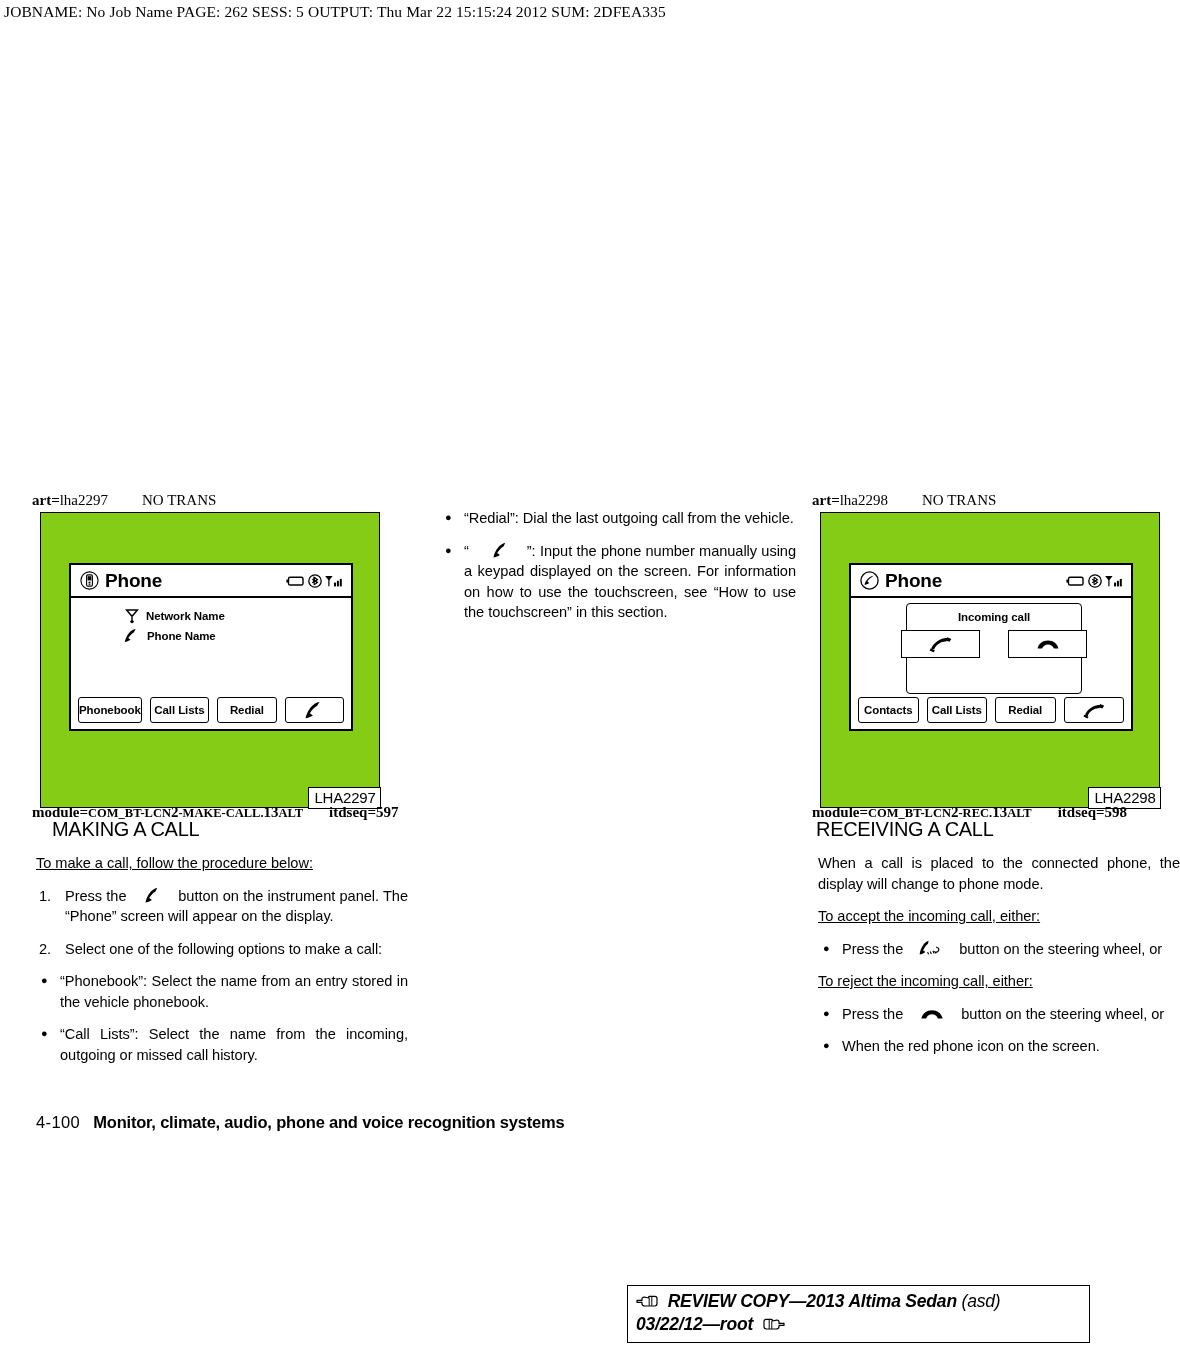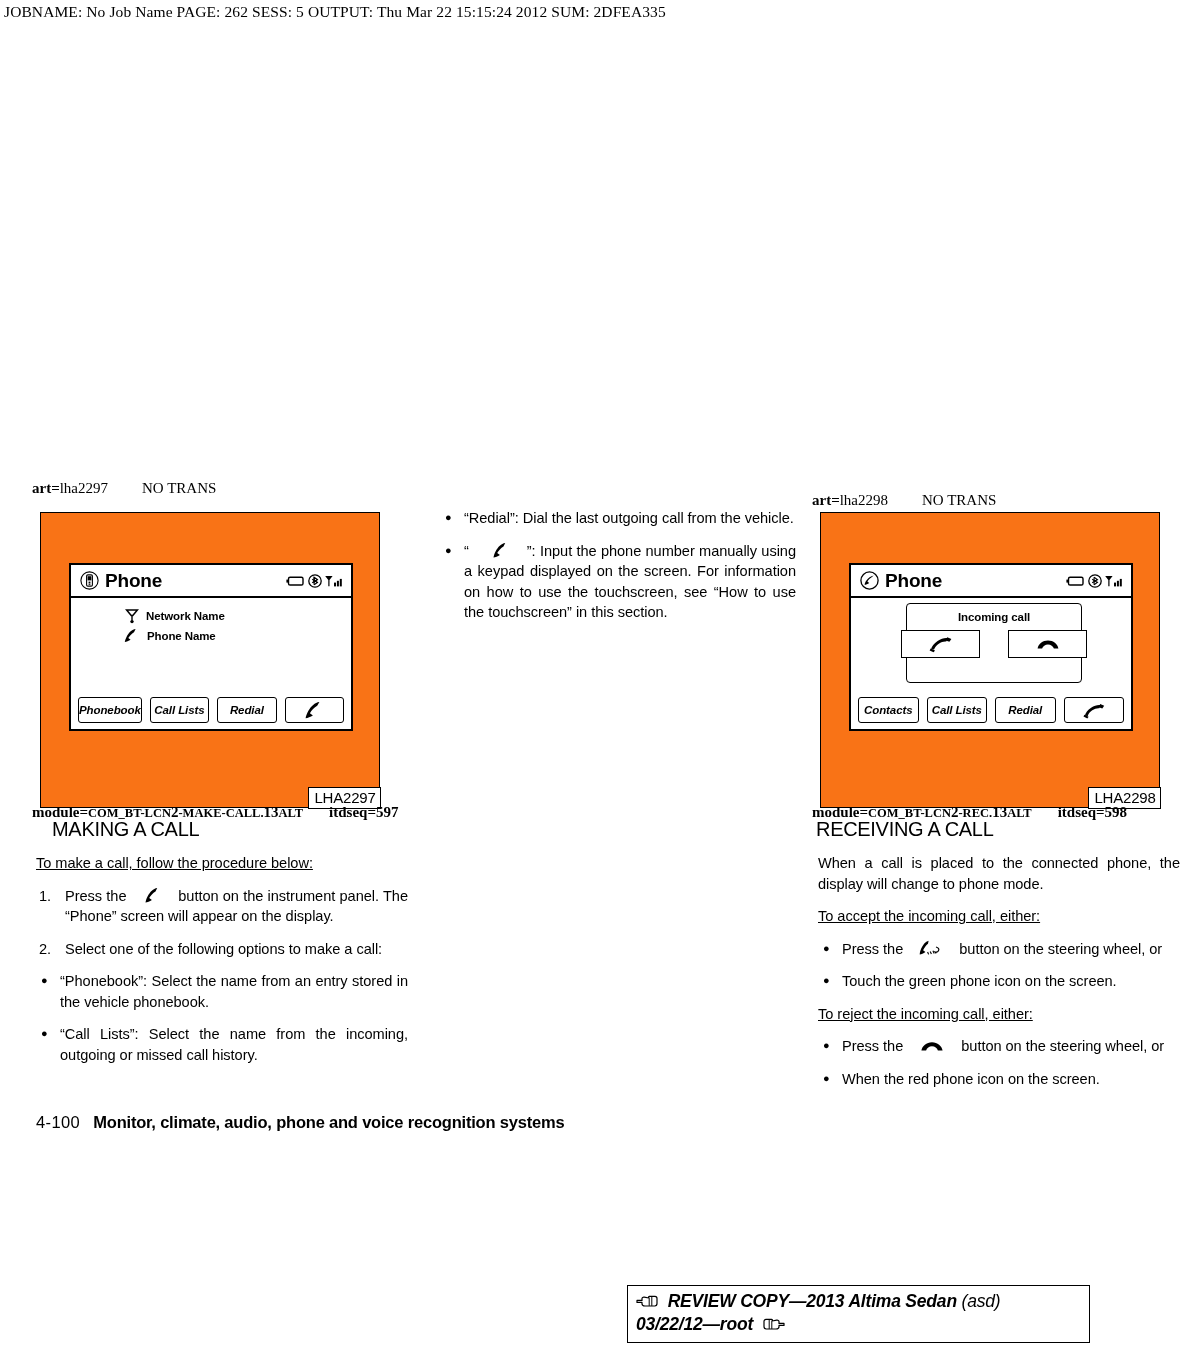--- a/index.html
+++ b/index.html
@@ -45,21 +45,21 @@
     font-weight: bold;
     white-space: nowrap;
   }
   .module-label .sc { font-size: 12.5px; font-variant: small-caps; font-weight: bold;}
   .module-label .gap { display: inline-block; width: 26px; }
 
   
   .fig-frame {
     position: absolute;
     border: 1.6px solid #000;
-    background: #f97316;
+    background: #84cc16;
   }
   .fig-caption {
     position: absolute;
     right: -1.6px;
     bottom: -1.6px;
     border: 1.6px solid #000;
     background: #fff;
     font-family: "Liberation Sans", sans-serif;
     font-size: 15px;
     line-height: 17px;
@@ -101,21 +101,20 @@
     font-weight: bold;
     letter-spacing: -0.1px;
   }
   .info-row .lbl { margin-left: 7px; }
 
   .softkeys {
     position: absolute;
     left: 7px; right: 7px; bottom: 6px;
     display: flex;
     gap: 8px;
-    font-style: italic;
   }
   .softkey {
     flex: 1;
     height: 26px;
     border: 1.7px solid #000;
     border-radius: 3px;
     display: flex;
     align-items: center;
     justify-content: center;
     font-size: 11.5px;
@@ -223,21 +222,21 @@
 
   svg { display: block; }
 </style>
 </head>
 <body>
 
 <div class="job-header">
   <span>JOBNAME: No Job Name   PAGE: 262   SESS: 5   OUTPUT: Thu Mar 22 15:15:24 2012   SUM: 2DFEA335</span>
 </div>
 
-<div class="art-label abs" style="left:32px; top:480px;">
+<div class="art-label abs" style="left:32px; top:492px;">
   <b>art=</b><span>lha2297</span><span class="gap"></span><span>NO TRANS</span>
 </div>
 
 <div class="fig-frame" style="left:40px; top:512px; width:340px; height:296px;">
 
   <div class="screen" style="left:28px; top:50px; width:284px; height:168px;">
     <div class="screen-titlebar">
       <span>
         <svg width="19" height="19" viewBox="0 0 19 19">
           <circle cx="9.5" cy="9.5" r="8.6" fill="none" stroke="#000" stroke-width="1.1"></circle>
@@ -352,21 +351,21 @@
             <path d="M1.2 2.0 L8.6 2.0 L5.5 6.0 L5.5 12.2 L4.3 12.2 L4.3 6.0 Z" fill="#000"></path>
             <rect x="10.0" y="8.6" width="2.0" height="3.8" fill="#000"></rect>
             <rect x="12.9" y="6.8" width="2.0" height="5.6" fill="#000"></rect>
             <rect x="15.8" y="4.9" width="2.0" height="7.5" fill="#000"></rect>
           </svg>
         </span>
       </span>
     </div>
 
     <div class="screen-body" style="height:131px;">
-      <div class="incoming-box" style="left:55px; top:5px; width:176px; height:80px;">
+      <div class="incoming-box" style="left:55px; top:5px; width:176px; height:91px;">
         <div class="incoming-title">Incoming call</div>
         <div class="incoming-btns">
           <div class="incoming-btn">
             <span>
               <svg width="26" height="18" viewBox="0 0 26 18">
                 <path d="M3.0 14.6 C3.6 11.6 6.0 8.4 9.6 6.0 C13.2 3.6 17.0 2.6 19.8 3.2 L18.2 6.6 C16.0 6.3 13.2 7.1 10.8 8.7 C8.4 10.3 6.7 12.5 6.1 14.6 Z" fill="#000"></path>
                 <path d="M2.6 13.4 L7.0 15.6 L5.6 17.3 L1.6 15.5 Z" fill="#000"></path>
                 <path d="M19.2 2.2 L23.4 4.0 L21.4 6.8 L17.6 5.6 Z" fill="#000"></path>
               </svg>
             </span>
@@ -457,21 +456,20 @@
     <span style="display:inline-block; vertical-align:-3px;">
       <svg width="24" height="17" viewBox="0 0 24 17">
         <path d="M9.6 0.8 C6.4 1.6 3.8 5.0 2.2 8.6 C1.2 10.9 0.7 13.0 0.7 14.6 C2.4 14.3 4.5 13.4 6.4 12.1 L4.1 10.3 C5.2 8.0 7.0 5.4 9.0 3.8 Z" fill="#000"></path>
         <path d="M8.6 12.0 L9.6 14.4 M11.2 11.4 L12.4 14.0 M13.9 10.8 L15.2 13.4" stroke="#000" stroke-width="1.1" fill="none"></path>
         <path d="M17.0 7.0 C19.2 7.6 20.4 9.0 19.6 10.6 C19.0 11.9 17.3 12.4 16.0 12.0 L17.2 13.4" stroke="#000" stroke-width="1.2" fill="none"></path>
       </svg>
     </span>
     <span style="display:inline-block; width:12px;"></span><span>button  on  the  steering wheel, or</span>
   </div>
 
-  <div class="bullet-item nojust" style="text-align:left;">Touch the green phone icon on the screen.</div>
 
   <p class="para nojust">To reject the incoming call, either:</p>
 
   <div class="bullet-item">
     <span>Press  the</span>
     <span style="display:inline-block; width:8px;"></span>
     <span style="display:inline-block; vertical-align:-2px;">
       <svg width="26" height="14" viewBox="0 0 26 14">
         <path d="M2.4 11.6 C3.2 6.8 7.5 3.2 13.0 3.2 C18.5 3.2 22.8 6.8 23.6 11.6 L18.9 11.6 C18.2 9.0 15.8 7.2 13.0 7.2 C10.2 7.2 7.8 9.0 7.1 11.6 Z" fill="#000"></path>
       </svg>

